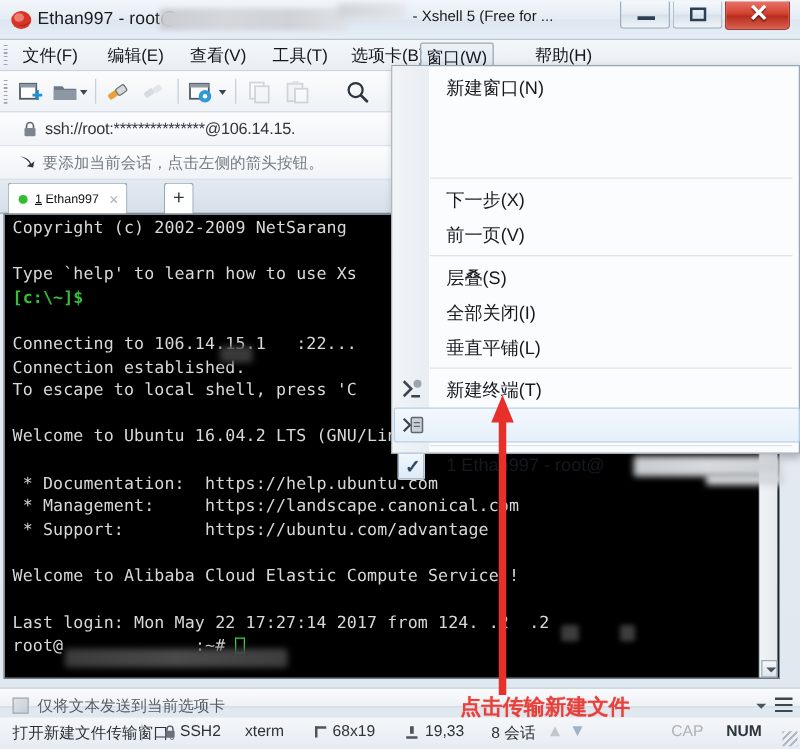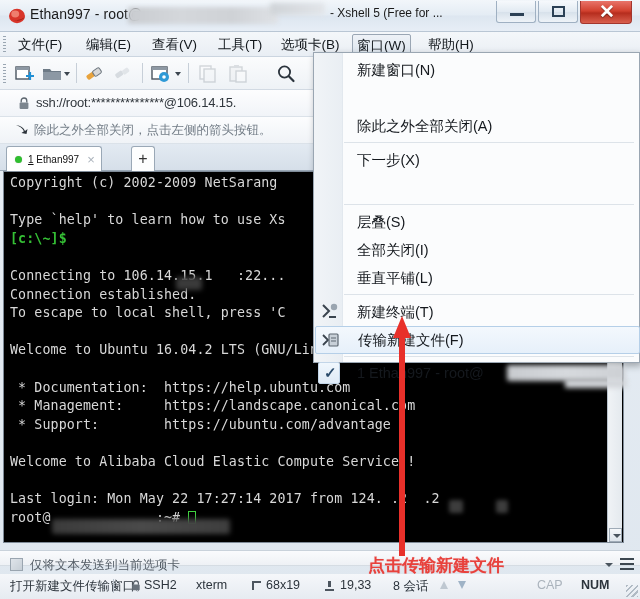--- a/index.html
+++ b/index.html
@@ -506,21 +506,21 @@
     </div>
   </div>
 
   <div id="menubar">
     <div class="grip"></div>
     <div class="menu-item" style="left:14px">文件(F)</div>
     <div class="menu-item" style="left:82px">编辑(E)</div>
     <div class="menu-item" style="left:148px">查看(V)</div>
     <div class="menu-item" style="left:214px">工具(T)</div>
     <div class="menu-item" style="left:277px">选项卡(B)</div>
-    <div class="menu-item active" style="left:352px">窗口(W)</div>
+    <div class="menu-item active" style="left:336px">窗口(W)</div>
     <div class="menu-item" style="left:424px">帮助(H)</div>
   </div>
 
   <div id="toolbar">
     <div class="grip" style="top:7px;height:19px"></div>
 
     <svg class="tb-ico" style="left:14px" viewBox="0 0 20 20">
       <rect x="2" y="3" width="13" height="12" fill="#fff" stroke="#4a5560" stroke-width="1.4"></rect>
       <rect x="2" y="3" width="13" height="3" fill="#8d98a3"></rect>
       <path d="M12 12h8M16 8v8" stroke="#1f8fd4" stroke-width="2.2"></path>
@@ -578,21 +578,21 @@
       <path d="M3.2 5.6V3.8a2.8 2.8 0 0 1 5.6 0v1.8" fill="none" stroke="#5b646d" stroke-width="1.3"></path>
       <rect x="1.6" y="5.4" width="8.8" height="6.6" rx="1" fill="#7c858e"></rect>
     </svg>
     <div id="addr-text">ssh://root:***************@106.14.15.</div>
   </div>
 
   <div id="hintbar">
     <svg id="hint-arrow-icon" viewBox="0 0 16 16">
       <path d="M2 2 q7 1 9 6 l2.5 -2 -1 5 -5 -1 2.4 -1.8 Q8 4 2 2z" fill="#2d343b"></path>
     </svg>
-    <div id="hint-text">除此之外全部关闭，点击左侧的箭头按钮。</div>
+    <div id="hint-text">要添加当前会话，点击左侧的箭头按钮。</div>
   </div>
 
   <div id="tabstrip">
     <div id="tab-0">
       <span class="tab-dot"></span>
       <span class="tab-label"><u>1</u>&nbsp;<span>Ethan997</span></span>
       <span class="tab-close">×</span>
     </div>
     <div id="tab-new">+</div>
   </div>
@@ -669,28 +669,28 @@
 
     <div id="resize-grip"></div>
   </div>
 
   <div id="window-menu">
     <div class="gutter"></div>
 
     <div class="mi" style="top:3px">
         <span class="mi-label">新建窗口(N)</span>
       </div>
-    <div class="mi" style="top:59px">
-        <span class="mi-label">除此之外全部关闭(A)</span>
-      </div>
 
     <div class="mi-sep" style="top:89px"></div>
 
     <div class="mi" style="top:93px">
         <span class="mi-label">下一步(X)</span>
+      </div>
+    <div class="mi" style="top:121px">
+        <span class="mi-label">前一页(V)</span>
       </div>
 
     <div class="mi-sep" style="top:151px"></div>
 
     <div class="mi" style="top:155px">
         <span class="mi-label">层叠(S)</span>
       </div>
     <div class="mi" style="top:183px">
         <span class="mi-label">全部关闭(I)</span>
       </div>
@@ -708,21 +708,20 @@
       </svg>
       <span class="mi-label">新建终端(T)</span>
     </div>
 
     <div class="mi highlight" style="top:273px">
       <svg class="mi-icon" style="top:4px" viewBox="0 0 19 19">
         <path d="M2 4 L7 9 L2 14" fill="none" stroke="#3a444e" stroke-width="1.8"></path>
         <rect x="8" y="3" width="9" height="12" rx="1" fill="#c8d0d8" stroke="#5d6771" stroke-width="1.2"></rect>
         <path d="M10 7h5M10 10h5" stroke="#5d6771" stroke-width="1"></path>
       </svg>
-      <span class="mi-label">传输新建文件(F)</span>
     </div>
 
     <div class="mi-sep" style="top:303px"></div>
 
     <div class="mi" style="top:307px; height:26px">
       <span class="mi-check" style="top:2px">
         <span class="mi-check-glyph">✓</span>
       </span>
       <span class="mi-label">1 Ethan997 - root@</span>
       <span class="host-blur-menu"></span>

